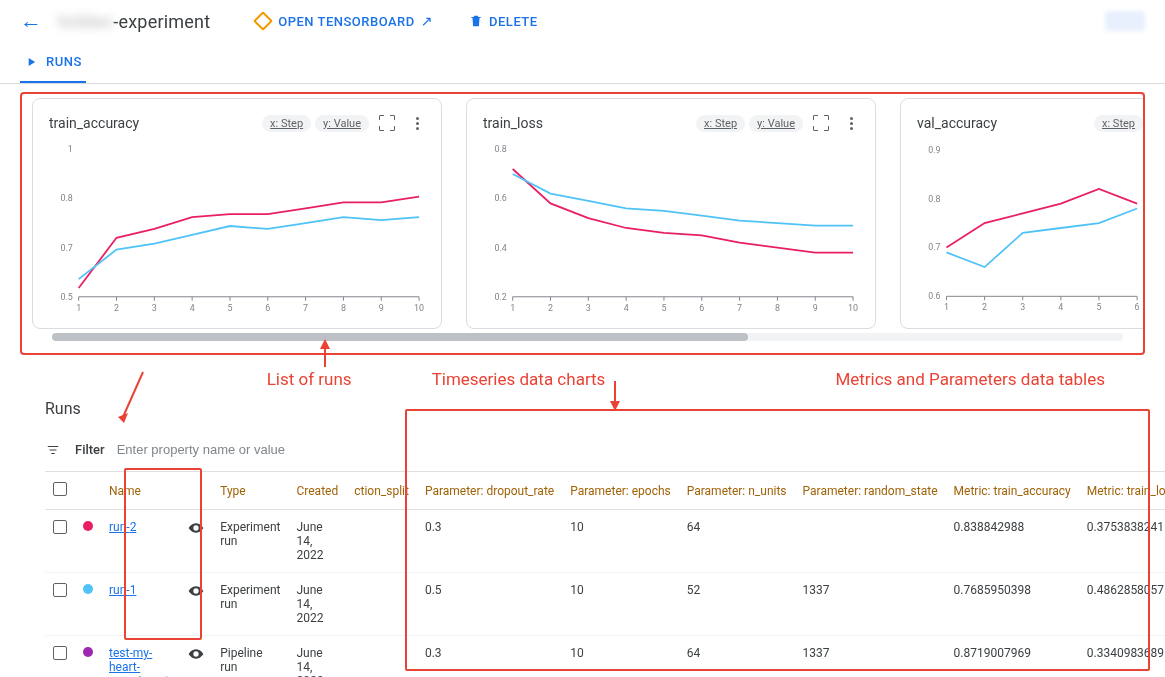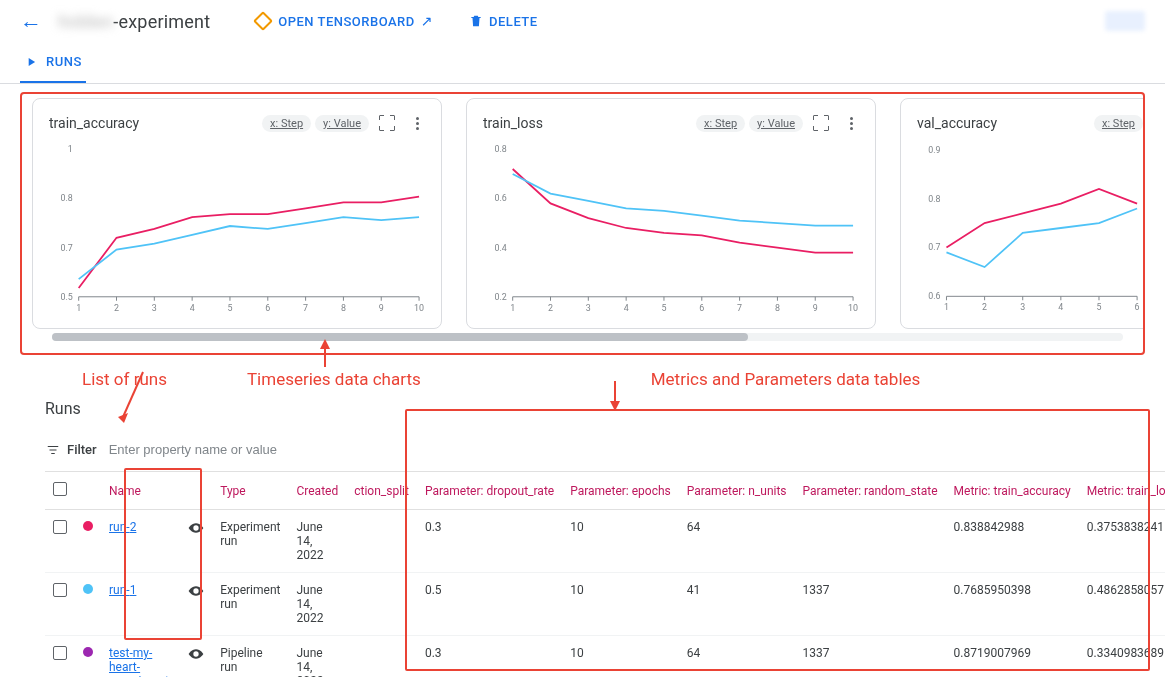--- a/index.html
+++ b/index.html
@@ -36,37 +36,37 @@
 .fullscreen-ic::before { left:4px; right:4px; top:-2px; bottom:-2px; }
 .fullscreen-ic::after { top:4px; bottom:4px; left:-2px; right:-2px; }
 .dots { display: flex; flex-direction: column; gap: 2px; align-items: center; justify-content: center; }
 .dots span { width: 3px; height: 3px; background: #5f6368; border-radius: 50%; }
 .chart-body { position: relative; height: 180px; }
 .chart-body svg { width: 100%; height: 100%; }
 .scrollbar-track { height: 8px; background: #f1f3f4; margin: 4px 20px 0 30px; border-radius: 4px; position: relative; }
 .scrollbar-thumb { height: 8px; background: #bdc1c6; border-radius: 4px; width: 65%; }
 
 .annot-label { color: #ea4335; font-size: 17px; font-weight: 400; }
-.labels-row { display: flex; margin: 14px 0 0; padding: 0 32px; }
+.labels-row { display: flex; margin: 14px 0 0; padding: 0 60px; justify-content: flex-end; }
 .labels-row .l1 { margin-left: 50px; }
 .labels-row .l2 { margin-left: 80px; }
 .labels-row .l3 { margin-left: 230px; }
 .arrow-annot { position: relative; }
 .arrow-svg { position: absolute; }
 
 .runs-section { padding: 0 20px 20px 45px; margin-top: 10px; }
 .runs-title { font-size: 16px; color: #3c4043; margin-bottom: 18px; }
 .filter-row { display: flex; align-items: center; gap: 10px; margin-bottom: 8px; }
-.filter-btn { display: flex; align-items: flex-end; gap: 6px; font-size: 13px; color: #3c4043; font-weight: 500; cursor: pointer; }
+.filter-btn { display: flex; align-items: flex-end; gap: 14px; font-size: 13px; color: #3c4043; font-weight: 500; cursor: pointer; }
 .filter-input { border: none; outline: none; font-size: 13px; color: #80868b; flex: 1; padding: 6px 2px; }
 .filter-input::placeholder { color: #80868b; }
 
 .table-wrap { position: relative; }
 .runs-table { width: 100%; border-collapse: collapse; font-size: 12px; }
-.runs-table th { text-align: left; font-weight: 400; color: #be185d; padding: 10px 8px; border-bottom: 1px solid #e0e0e0; border-top: 1px solid #e0e0e0; font-size: 12px; white-space: nowrap; }
+.runs-table th { text-align: left; font-weight: 400; color: #a16207; padding: 10px 8px; border-bottom: 1px solid #e0e0e0; border-top: 1px solid #e0e0e0; font-size: 12px; white-space: nowrap; }
 .runs-table td { padding: 10px 8px; vertical-align: top; border-bottom: none; }
 .runs-table tbody tr { border-bottom: 1px solid #f1f3f4; }
 .cb { width: 14px; height: 14px; border: 1.5px solid #5f6368; border-radius: 2px; display: inline-block; }
 .run-dot { width: 10px; height: 10px; border-radius: 50%; display: inline-block; }
 .run-link { color: #1a73e8; text-decoration: underline; cursor: pointer; }
 .col-name { width: 78px; }
 .col-eye { width: 28px; }
 .col-type { width: 78px; }
 .col-created { width: 80px; }
 .col-p { width: 110px; }
@@ -305,21 +305,21 @@
     <td><span class="run-dot" style="background:#4fc3f7"></span></td>
     <td><span class="run-link">run-<wbr>1</span></td>
     <td><span class="eye-ic"><svg viewBox="0 0 24 24">
                   <path d="M12 5c-7 0-11 7-11 7s4 7 11 7 11-7 11-7-4-7-11-7zm0 11a4 4 0 110-8 4 4 0 010 8z"></path>
                 </svg></span></td>
     <td>Experiment run</td>
     <td>June 14, 2022</td>
     <td></td>
     <td>0.5</td>
     <td>10</td>
-    <td>41</td>
+    <td>52</td>
     <td>1337</td>
     <td>0.7685950398</td>
     <td>0.4862858057</td>
           </tr>
           <tr>
     <td><span class="cb"></span></td>
     <td><span class="run-dot" style="background:#9c27b0"></span></td>
     <td><span class="run-link">test-<wbr>my-<wbr>heart-<wbr>experiment-<wbr>pipeline-<wbr>run</span></td>
     <td><span class="eye-ic"><svg viewBox="0 0 24 24">
                   <path d="M12 5c-7 0-11 7-11 7s4 7 11 7 11-7 11-7-4-7-11-7zm0 11a4 4 0 110-8 4 4 0 010 8z"></path>

